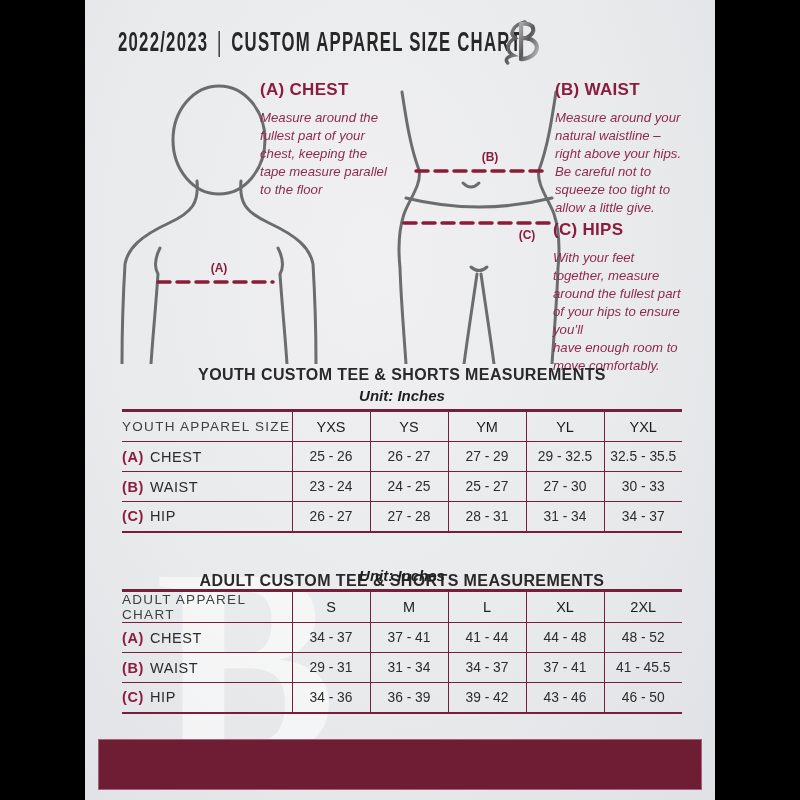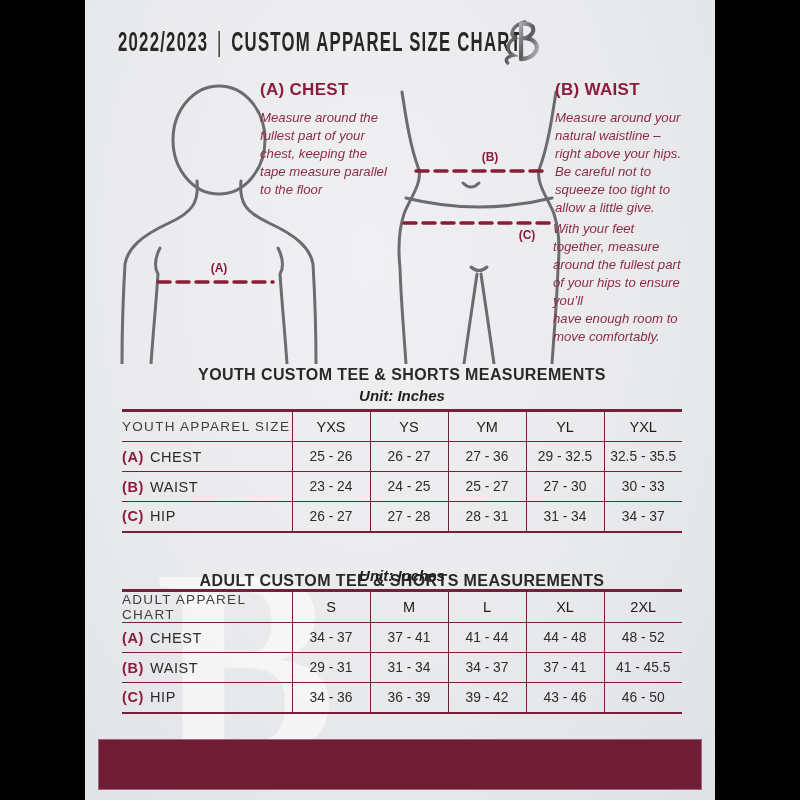--- a/index.html
+++ b/index.html
@@ -123,20 +123,21 @@
       <div class="inst inst-b">
         <h3>(B) WAIST</h3>
         <p>Measure around your
 natural waistline –
 right above your hips.
 Be careful not to
 squeeze too tight to
 allow a little give.</p>
       </div>
       <div class="inst inst-c">
+        <h3>(C) HIPS</h3>
         <p>With your feet
 together, measure
 around the fullest part
 of your hips to ensure
 you’ll
 have enough room to
 move comfortably.</p>
       </div>
 
       <div class="tbl-title" style="top:366px;">YOUTH CUSTOM TEE &amp; SHORTS MEASUREMENTS</div>
@@ -156,21 +157,21 @@
             <td class="size-h">YXS</td>
             <td class="size-h">YS</td>
             <td class="size-h">YM</td>
             <td class="size-h">YL</td>
             <td class="size-h">YXL</td>
           </tr>
           <tr>
             <td class="row-label"><span class="pfx">(A)</span><span>CHEST</span></td>
             <td class="val">25 - 26</td>
             <td class="val">26 - 27</td>
-            <td class="val">27 - 36</td>
+            <td class="val">27 - 29</td>
             <td class="val">29 - 32.5</td>
             <td class="val">32.5 - 35.5</td>
           </tr>
           <tr>
             <td class="row-label"><span class="pfx">(B)</span><span>WAIST</span></td>
             <td class="val">23 - 24</td>
             <td class="val">24 - 25</td>
             <td class="val">25 - 27</td>
             <td class="val">27 - 30</td>
             <td class="val">30 - 33</td>

